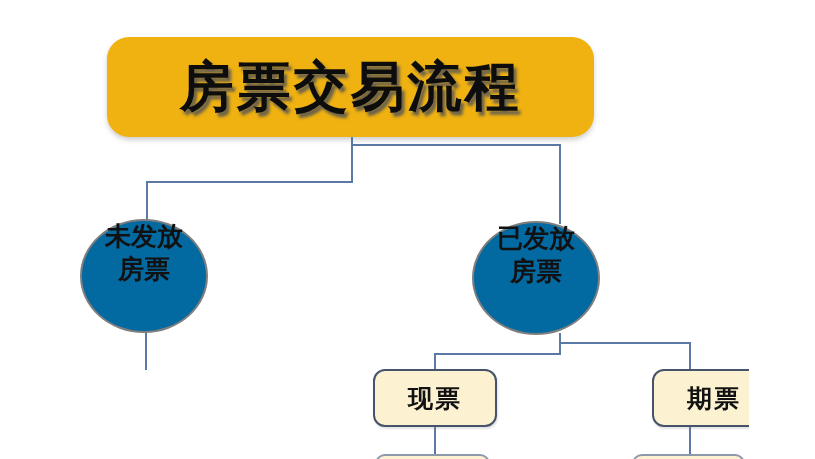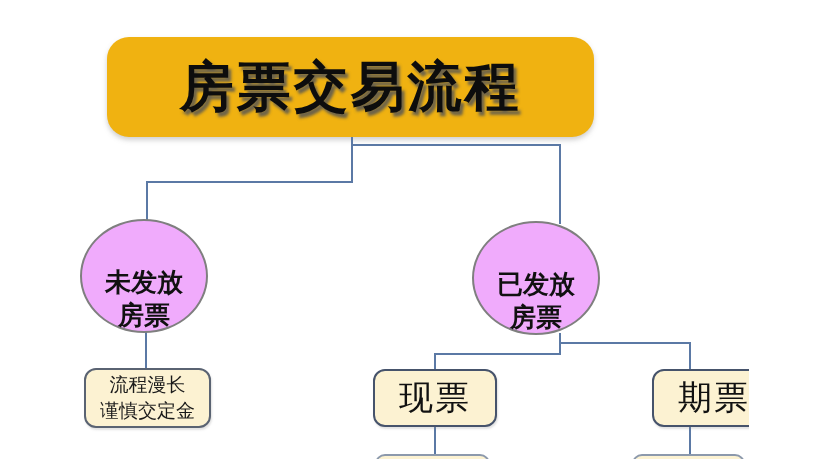--- a/index.html
+++ b/index.html
@@ -54,27 +54,28 @@
   .seg-b-left-h  { left: 434px; top: 353px; width: 127px; height: 2px; }
   .seg-b-left-v  { left: 434px; top: 353px; width: 2px;  height: 18px; }
   .seg-spot-down    { left: 434px; top: 426px; width: 2px; height: 31px; }
   .seg-forward-down { left: 689px; top: 426px; width: 2px; height: 31px; }
   
   .circle {
     position: absolute;
     width: 128px;
     height: 114px;
     border-radius: 50%;
-    background: #f0abfc;
+    background: #0369a1;
     border: 2.5px solid #7f7f7f;
     box-sizing: border-box;
     display: flex;
-    align-items: flex-end;
+    align-items: flex-start;
     justify-content: center;
     text-align: center;
+    font-family: Liberation Serif, serif;
   }
   .circle-left  { left: 80px;  top: 219px; }
   .circle-right { left: 472px; top: 221px; }
   .circle-label {
     font-size: 26px;
     font-weight: 800;
     color: #111111;
     line-height: 1.25;
   }
   .circle-label span { display: block; }
@@ -107,22 +108,22 @@
   }
   .note-label span { display: block; }
   .leaf-box {
     top: 369px;
     width: 124px;
     height: 58px;
   }
   .spot-box    { left: 373px; }
   .forward-box { left: 652px; }
   .leaf-label {
-    font-size: 34px;
-    font-weight: 400;
+    font-size: 25px;
+    font-weight: 700;
     color: #111111;
     letter-spacing: 2px;
   }
   
   .partial-box {
     position: absolute;
     height: 10px;
     background: #fcf2d2;
     border: 2px solid #8c99ac;
     border-bottom: none;
@@ -162,26 +163,20 @@
     </div>
   </div>
 
   <div class="circle circle-right">
     <div class="circle-label">
       <span>已发放</span>
       <span>房票</span>
     </div>
   </div>
 
-  <div class="rbox note-box">
-    <div class="note-label">
-      <span>流程漫长</span>
-      <span>谨慎交定金</span>
-    </div>
-  </div>
 
   <div class="rbox leaf-box spot-box">
     <span class="leaf-label">现票</span>
   </div>
 
   <div class="rbox leaf-box forward-box">
     <span class="leaf-label">期票</span>
   </div>
 
   <div class="partial-box partial-left"></div>

